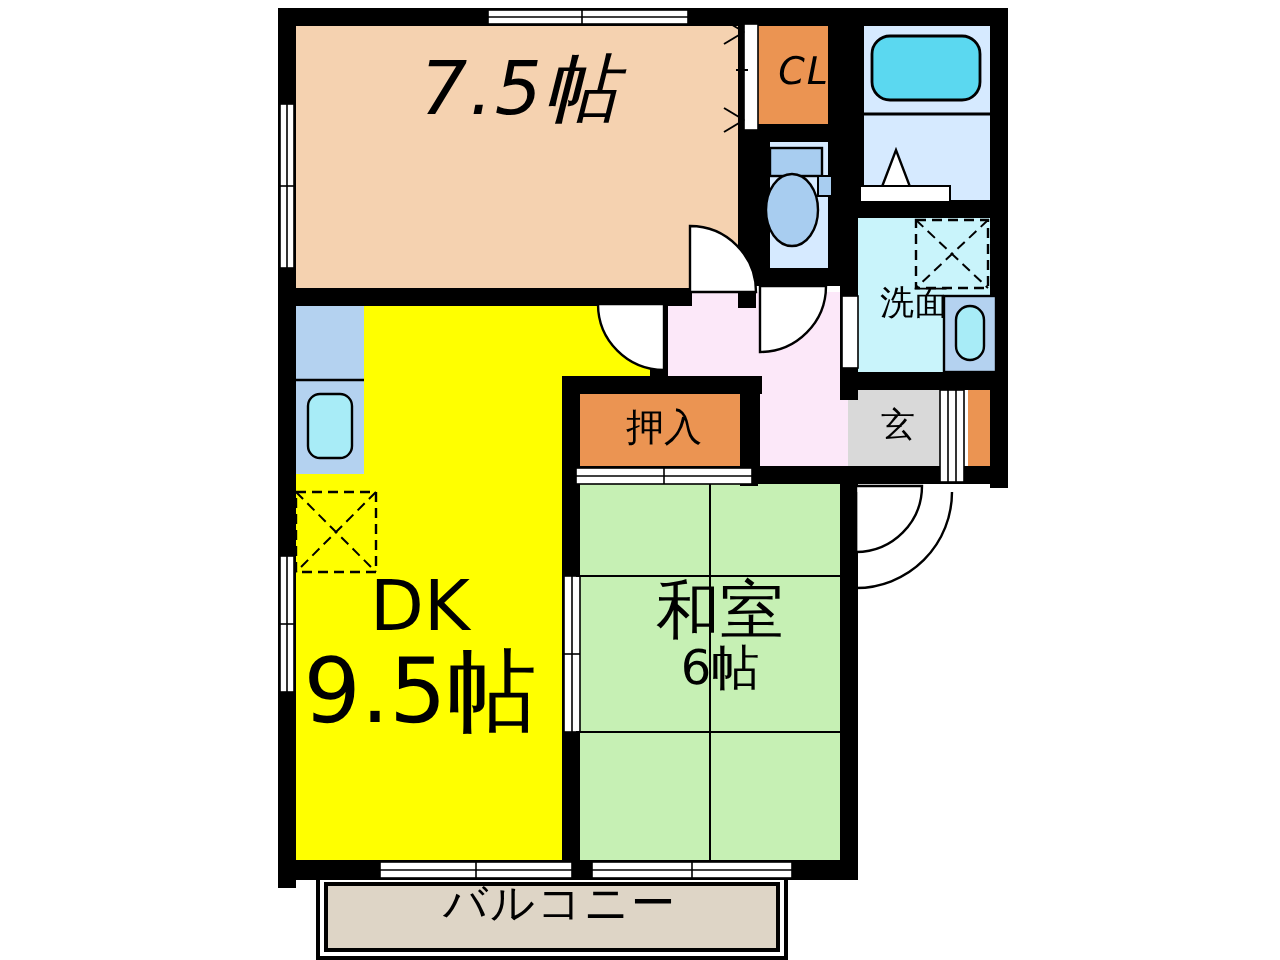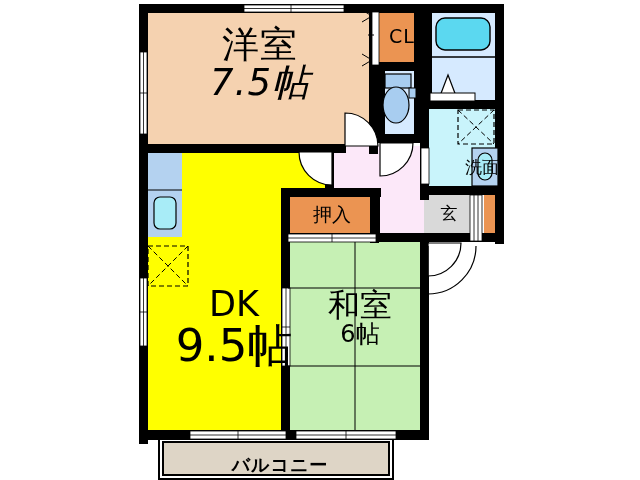--- a/index.html
+++ b/index.html
@@ -35,51 +35,49 @@
   }
   .lbl-yoshitsu {
     left: 160px; top: 26px; width: 200px;
     font-size: 37px;
     letter-spacing: 1px;
   }
   .lbl-yoshitsu .sub { font-size: 37px; display:block;font-style:italic; }
   .lbl-dk {
     left: 140px; top: 287px; width: 140px;
     font-size: 35px;
-    margin-left: 24px;
   }
   .lbl-dk .sub { font-size: 45px; display:block; }
   .lbl-washitsu {
     left: 300px; top: 289px; width: 120px;
     font-size: 32px;
   }
   .lbl-washitsu .sub { font-size: 24px; display:block; }
   .lbl-cl {
     left: 378px; top: 27px; width: 48px;
     font-size: 19px;
     letter-spacing: 1px;
+    font-style: italic;
   }
   .lbl-oshiire {
     left: 291px; top: 205px; width: 82px;
     font-size: 19px;
   }
   .lbl-senmen {
-    left: 430px; top: 159px; width: 54px;
+    left: 430px; top: 144px; width: 54px;
     font-size: 17px;
-    padding-left: 25px;
   }
   .lbl-genkan {
     left: 436px; top: 205px; width: 26px;
     font-size: 17px;
   }
   .lbl-balcony {
-    left: 175px; top: 456px; width: 210px;
-    font-size: 18px;
+    left: 175px; top: 442px; width: 210px;
+    font-size: 22px;
     letter-spacing: 1px;
-    font-weight: bold;
   }
 </style>
 </head>
 <body>
 
 <div id="plan-root">
 
   <svg id="plan-svg" viewBox="0 0 640 480" xmlns="http://www.w3.org/2000/svg">
 
     <rect x="145" y="12" width="231" height="134" fill="#f5d2b0"></rect>
@@ -255,21 +253,20 @@
 
     <g stroke="#000000" stroke-width="1" fill="none">
       <line x1="355" y1="242" x2="355" y2="431"></line>
       <line x1="288" y1="288" x2="423" y2="288"></line>
       <line x1="288" y1="366" x2="423" y2="366"></line>
     </g>
 
   </svg>
 
   <div class="rm-label lbl-yoshitsu">
-    <span>洋室</span>
     <span class="sub">7.5帖</span>
   </div>
 
   <div class="rm-label lbl-dk">
     <span>DK</span>
     <span class="sub">9.5帖</span>
   </div>
 
   <div class="rm-label lbl-washitsu">
     <span>和室</span>

